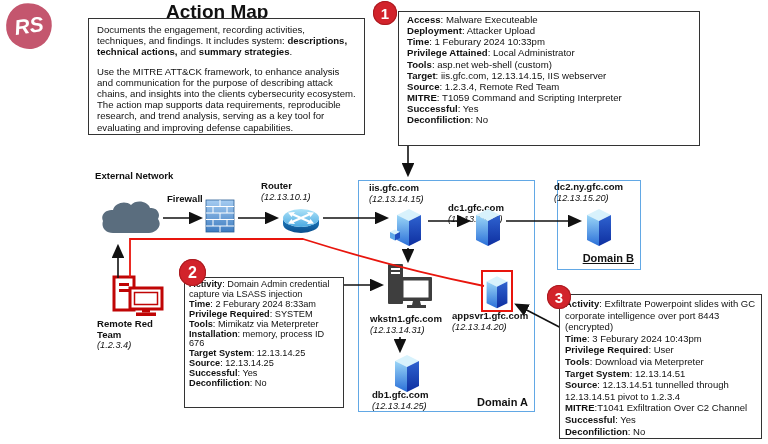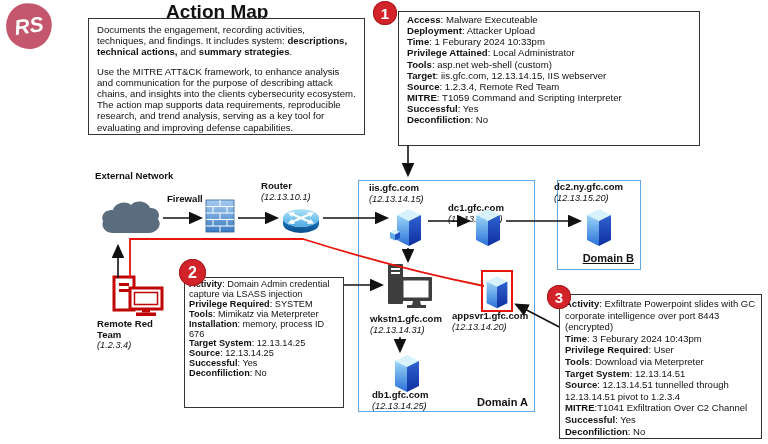--- a/index.html
+++ b/index.html
@@ -101,20 +101,21 @@
       <div><b>Privilege Attained</b>: Local Administrator</div>
       <div><b>Tools</b>: asp.net web-shell (custom)</div>
       <div><b>Target</b>: iis.gfc.com, 12.13.14.15, IIS webserver</div>
       <div><b>Source</b>: 1.2.3.4, Remote Red Team</div>
       <div><b>MITRE</b>: T1059 Command and Scripting Interpreter</div>
       <div><b>Successful</b>: Yes</div>
       <div><b>Deconfiliction</b>: No</div>
     </div>
   <div class="abs txtbox ann ann2">
       <div><b>Activity</b>: Domain Admin credential capture via LSASS injection</div>
+      <div><b>Time</b>: 2 Feburary 2024 8:33am</div>
       <div><b>Privilege Required</b>: SYSTEM</div>
       <div><b>Tools</b>: Mimikatz via Meterpreter</div>
       <div><b>Installation</b>: memory, process ID 676</div>
       <div><b>Target System</b>: 12.13.14.25</div>
       <div><b>Source</b>: 12.13.14.25</div>
       <div><b>Successful</b>: Yes</div>
       <div><b>Deconfiliction</b>: No</div>
     </div>
   <div class="abs txtbox ann ann3">
       <div><b>Activity</b>: Exfiltrate Powerpoint slides with GC corporate intelligence over port 8443 (encrypted)</div>

